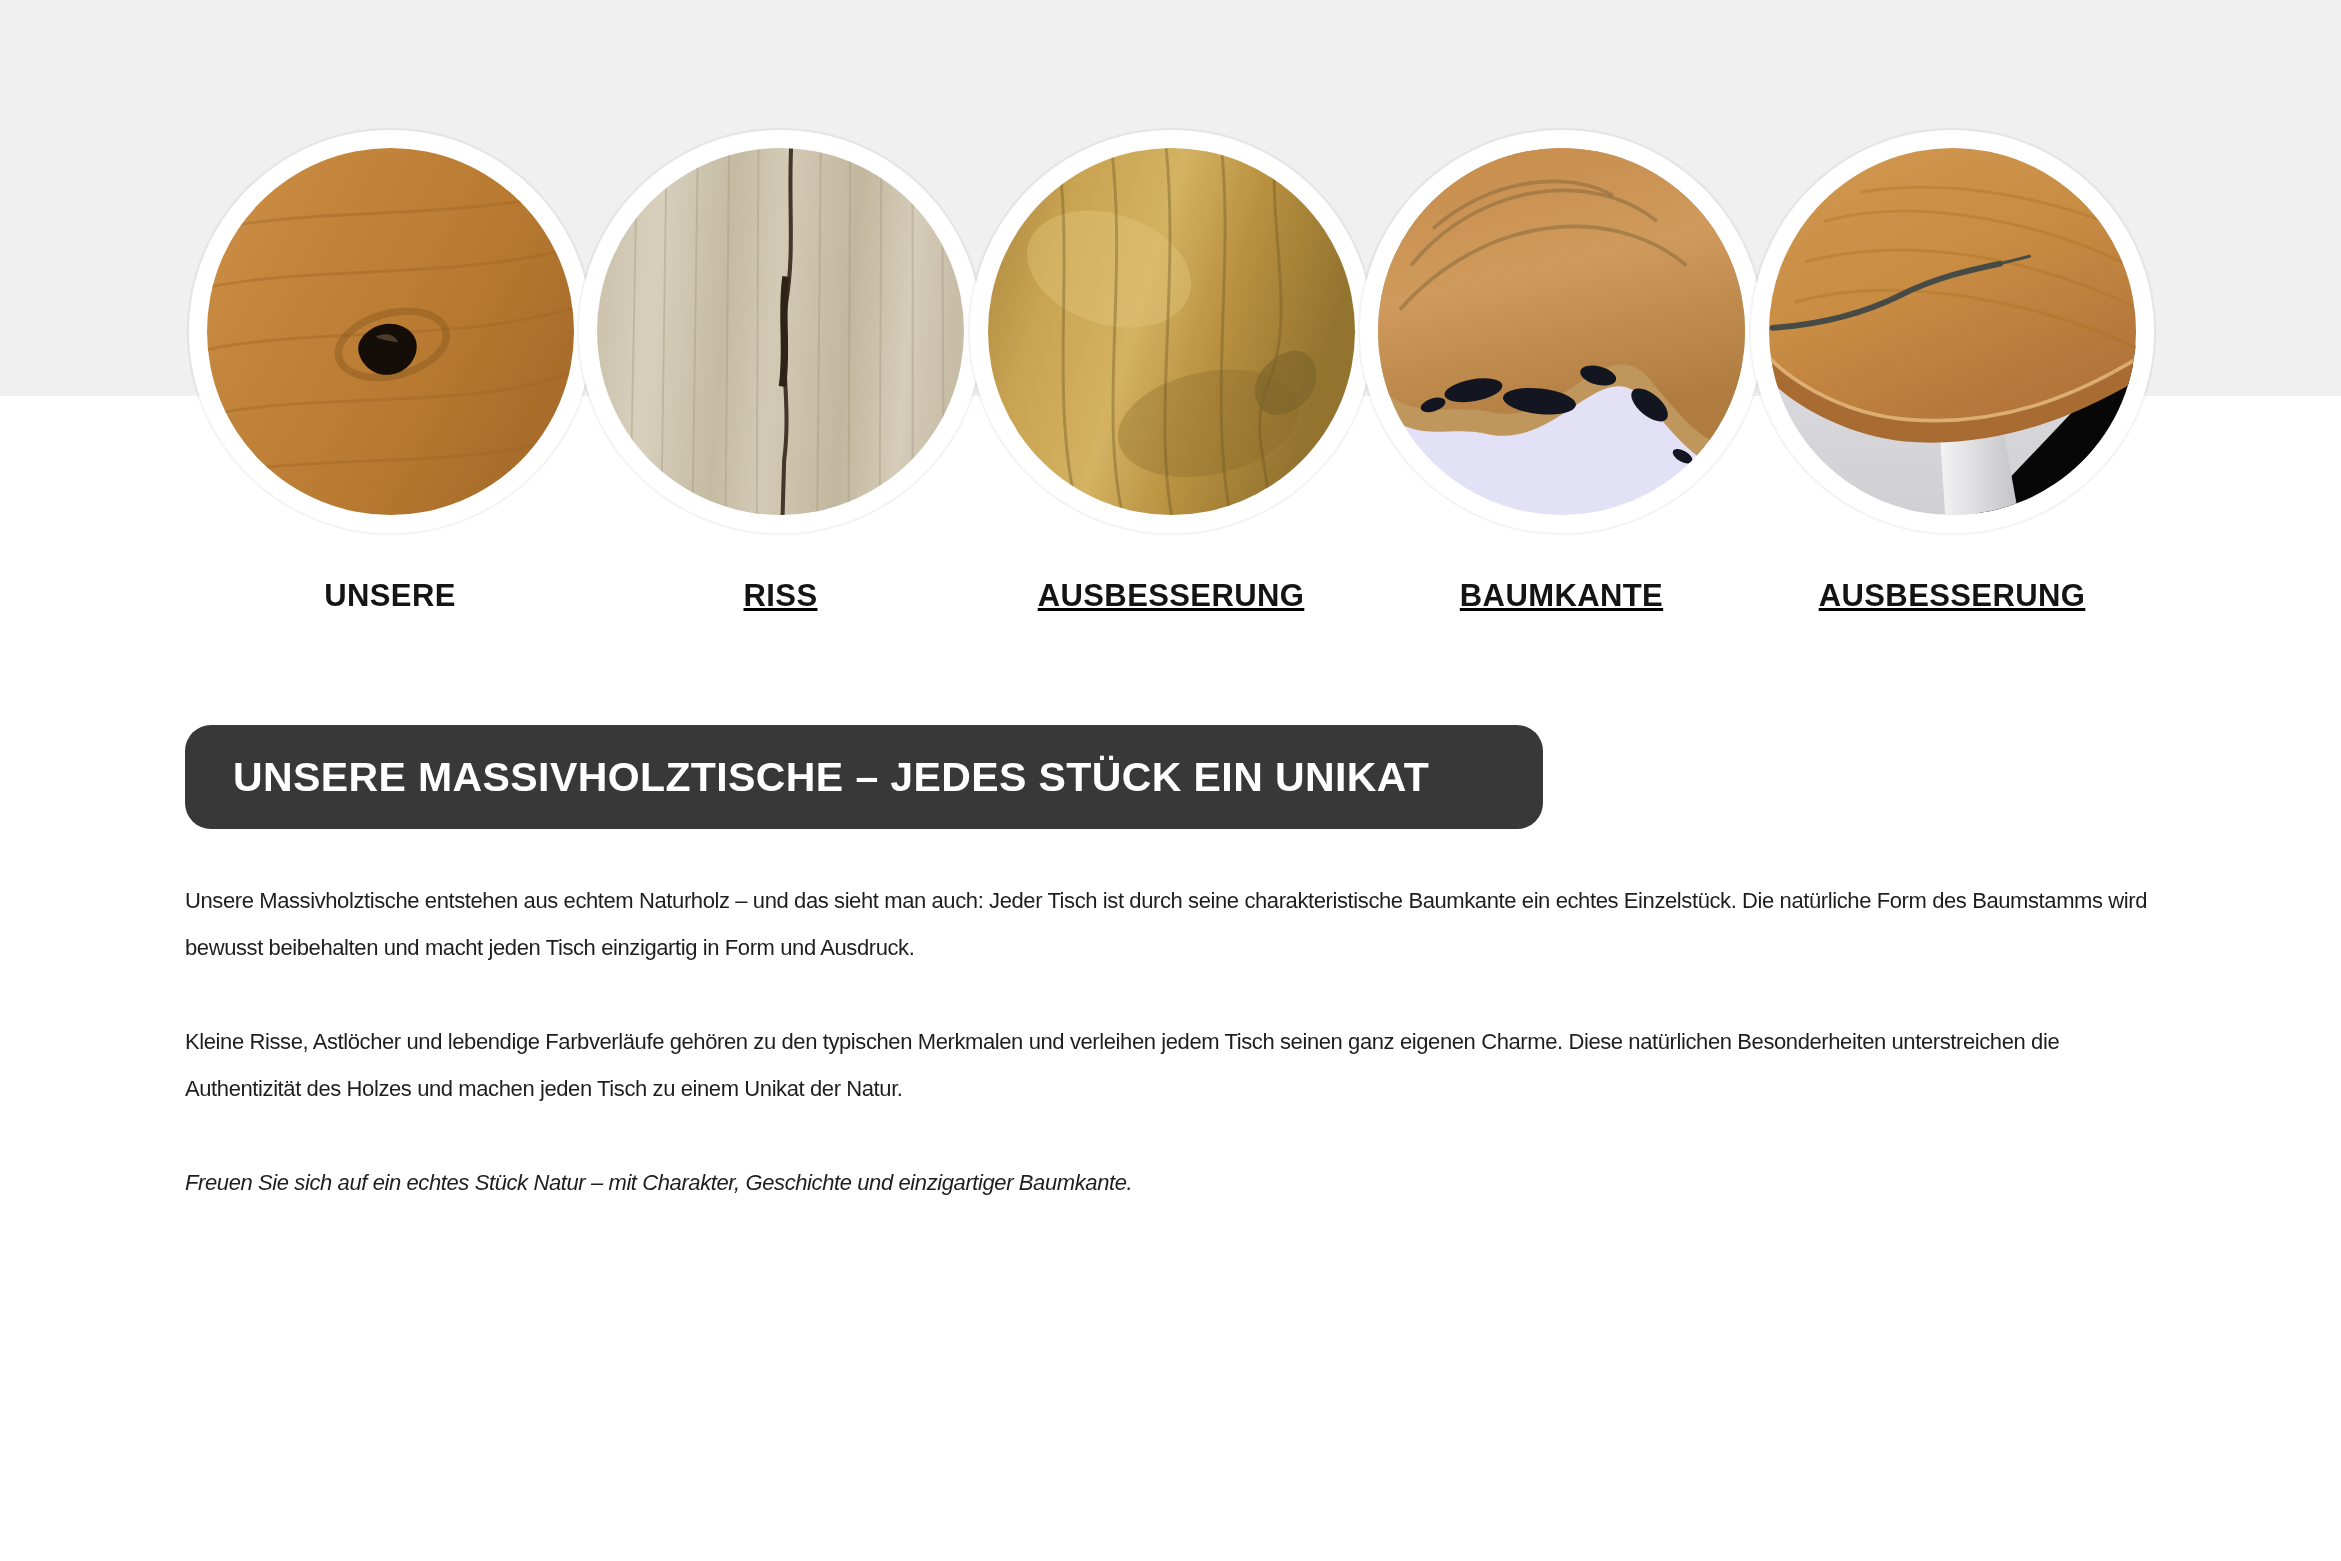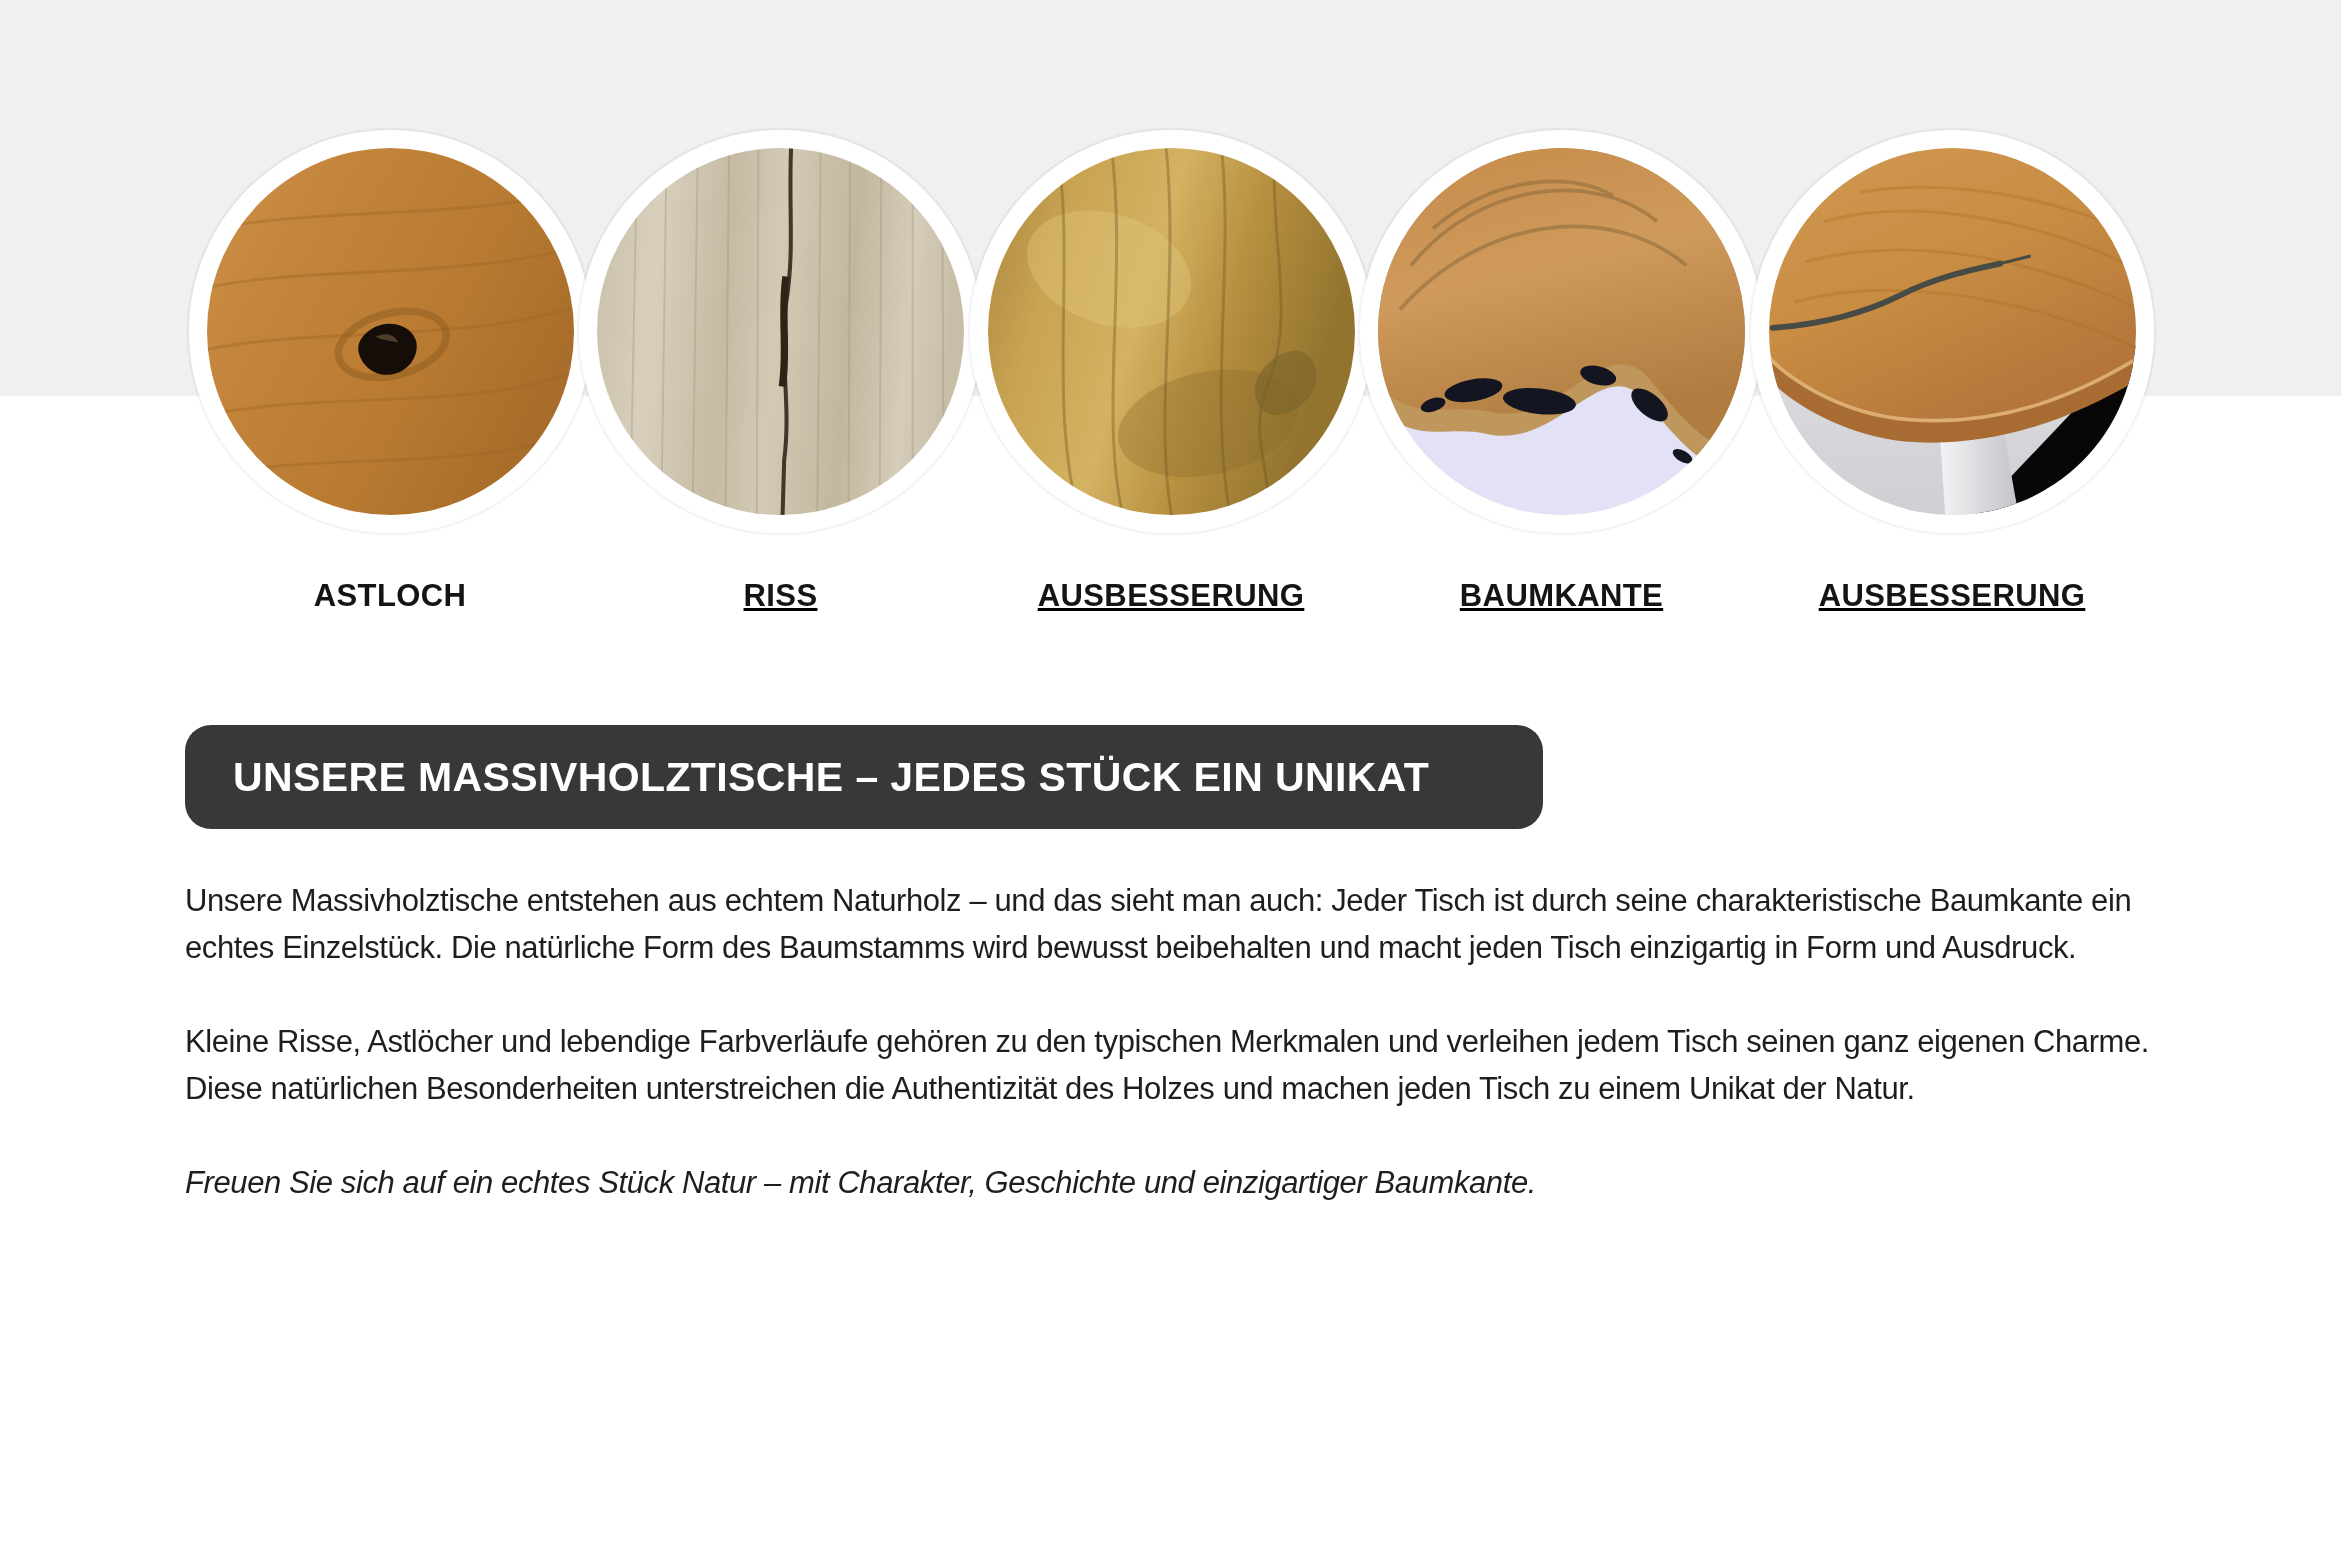--- a/index.html
+++ b/index.html
@@ -62,21 +62,21 @@
     margin: 0;
     font-size: 41px; font-weight: 700;
     color: #ffffff;
     letter-spacing: 0.4px;
     font-stretch: condensed;
     white-space: nowrap;
   }
   .copy {
     position: absolute; left: 185px; top: 877px;
     width: 1975px;
-    font-size: 31px; line-height: 47px;
+    font-size: 22px; line-height: 47px;
     letter-spacing: -0.4px;
     color: #1e1e1e;
     font-stretch: condensed;
   }
   .copy p { margin: 0 0 47px 0; }
   .copy p:last-child { margin-bottom: 0; font-style: italic; }
 </style>
 </head>
 <body>
 
@@ -103,21 +103,21 @@
             <path d="M-10,112 C55,96 140,108 210,84"></path>
             <path d="M-10,148 C60,130 150,146 210,118"></path>
             <path d="M-10,180 C70,164 150,178 210,152"></path>
           </g>
           <ellipse cx="101" cy="107" rx="30" ry="17" transform="rotate(-14 101 107)" fill="none" stroke="#8e5c20" stroke-opacity="0.5" stroke-width="4"></ellipse>
           <path d="M89,99 C101,91 117,99 114,111 C111,124 94,128 86,118 C80,110 82,104 89,99 Z" fill="#150e08"></path>
           <path d="M92,103 C97,100 103,102 104,106 C101,105 96,105 92,103 Z" fill="#5b4a33" opacity="0.8"></path>
         </svg>
       </div>
     </div>
-    <div class="feature-label">ASTLOCH</div>
+    <div class="feature-label">UNSERE</div>
   </div>
 
   <div class="feature">
     <div class="ring">
       <div class="wood">
         <svg viewBox="0 0 200 200" preserveAspectRatio="none">
           <defs>
             <linearGradient id="r-bg" x1="0" y1="0" x2="1" y2="0.08">
               <stop offset="0" stop-color="#c9bfa9"></stop>
               <stop offset="0.18" stop-color="#d8d0bd"></stop>

